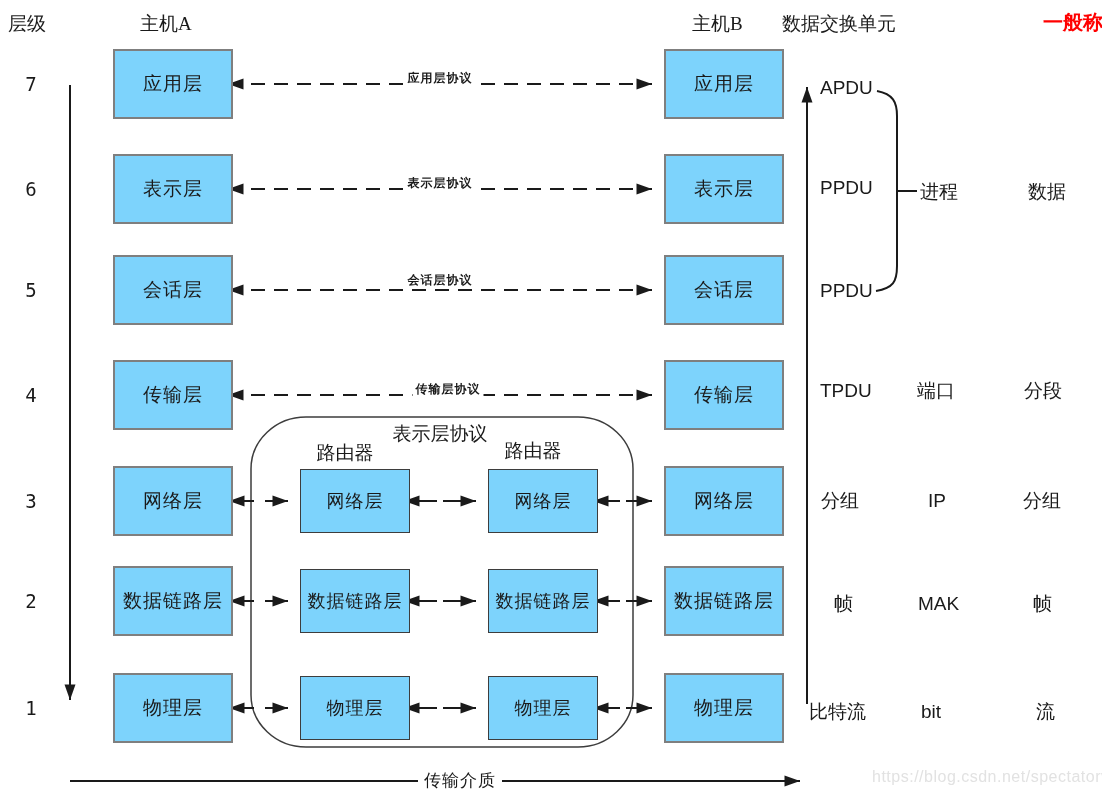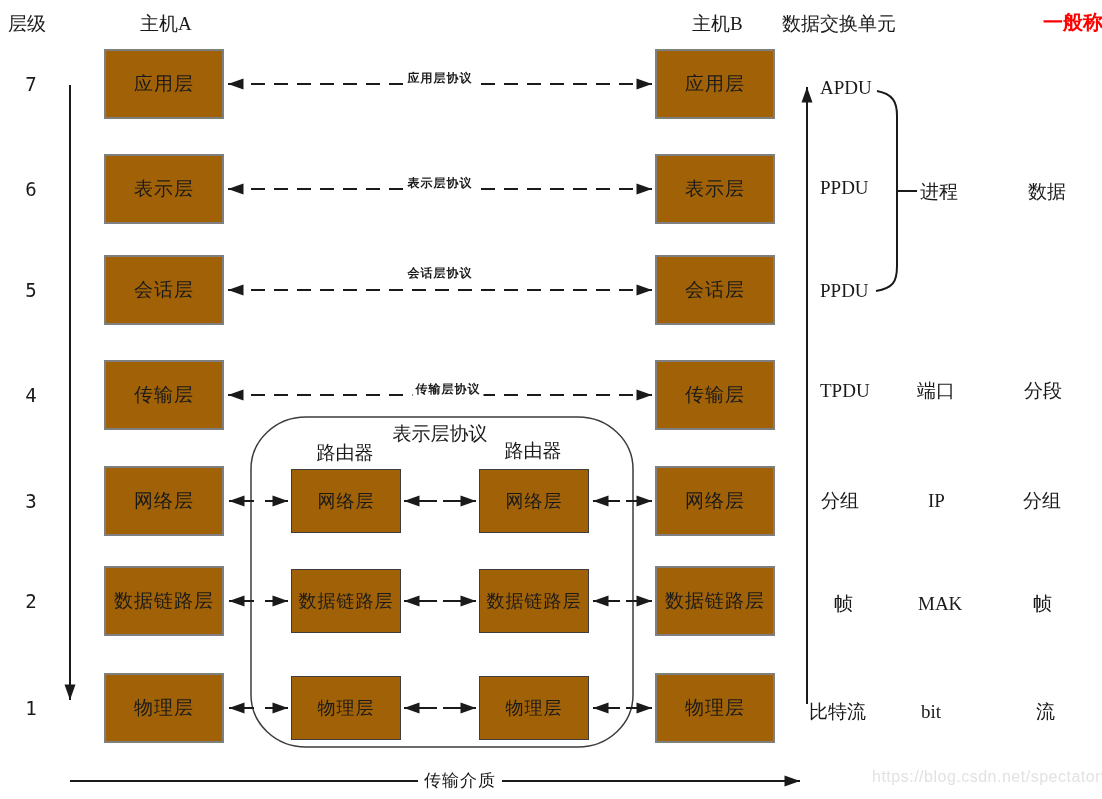--- a/index.html
+++ b/index.html
@@ -1,25 +1,25 @@
 <!DOCTYPE html>
 <html><head>
 <meta charset="utf-8">
 <style>
   html,body{margin:0;padding:0;background:#fff;}
   body{font-family:"Liberation Serif","DejaVu Serif",serif;color:#1a1a1a;}
   #canvas{position:relative;width:1102px;height:799px;background:#fff;overflow:hidden;}
   svg{position:absolute;left:0;top:0;}
-  .box{position:absolute;box-sizing:border-box;border:2px solid #7f7f7f;background:#a16207;
-       display:flex;align-items:center;justify-content:center;font-size:19px;letter-spacing:1px;}
+  .box{position:absolute;box-sizing:border-box;border:2px solid #7f7f7f;background:#7dd3fc;
+       display:flex;align-items:center;justify-content:center;font-size:19px;letter-spacing:1px;margin-left:9px;}
   .rbox{border:1.5px solid #3d3d3d;font-size:18px;}
   .lbl{position:absolute;white-space:nowrap;font-size:19px;}
   .vc{transform:translateY(-50%);}
   .cc{transform:translate(-50%,-50%);}
-  .mono{font-family:Liberation Serif, serif;}
+  .mono{font-family:Liberation Sans, sans-serif;}
   .red{color:#ff0000;font-weight:bold;font-size:20px;}
   .proto{position:absolute;transform:translate(-50%,-100%);font-weight:bold;font-size:12px;
          background:#fff;padding:0 3px;letter-spacing:1px;white-space:nowrap;}
   .lvl{position:absolute;width:26px;text-align:center;transform:translateY(-50%);
        font-size:19px;font-family:"DejaVu Sans Mono","Liberation Mono",monospace;}
   .medium{position:absolute;transform:translate(-50%,-50%);background:#fff;
           padding:0 6px;font-size:17px;letter-spacing:1px;white-space:nowrap;margin-left:20px;}
   .wm{position:absolute;color:#e2e2e2;font-size:16px;letter-spacing:.5px;
       font-family:"Liberation Sans","DejaVu Sans",sans-serif;}
 </style>
@@ -112,21 +112,21 @@
   <div class="box rbox" style="left:291px;top:469px;width:110px;height:64px">网络层</div>
   <div class="box rbox" style="left:291px;top:569px;width:110px;height:64px">数据链路层</div>
   <div class="box rbox" style="left:291px;top:676px;width:110px;height:64px">物理层</div>
 
   <div class="box rbox" style="left:479px;top:469px;width:110px;height:64px">网络层</div>
   <div class="box rbox" style="left:479px;top:569px;width:110px;height:64px">数据链路层</div>
   <div class="box rbox" style="left:479px;top:676px;width:110px;height:64px">物理层</div>
 
   <div class="proto" style="left:440px;top:87px">应用层协议</div>
   <div class="proto" style="left:440px;top:192px">表示层协议</div>
-  <div class="proto" style="left:440px;top:282px">会话层协议</div>
+  <div class="proto" style="left:440px;top:289px">会话层协议</div>
   <div class="proto" style="left:448px;top:398px">传输层协议</div>
 
   <div class="lbl cc" style="left:440px;top:434px">表示层协议</div>
   <div class="lbl cc" style="left:345px;top:453px">路由器</div>
   <div class="lbl cc" style="left:533px;top:451px">路由器</div>
 
   <div class="lbl vc mono" style="left:820px;top:88px">APDU</div>
   <div class="lbl vc mono" style="left:820px;top:188px">PPDU</div>
   <div class="lbl vc mono" style="left:820px;top:291px">PPDU</div>
   <div class="lbl vc mono" style="left:820px;top:391px">TPDU</div>

